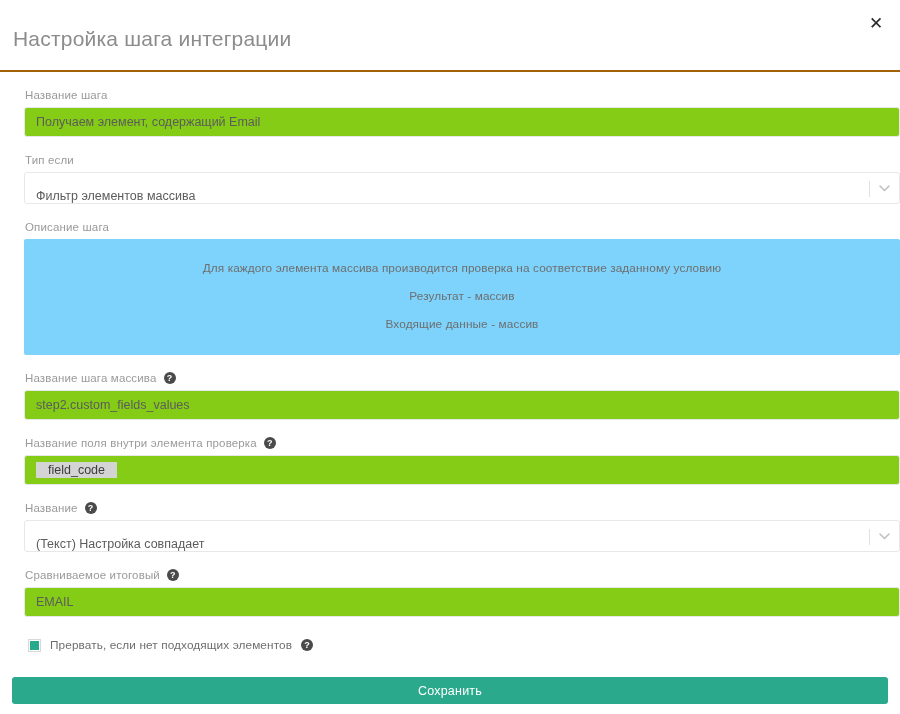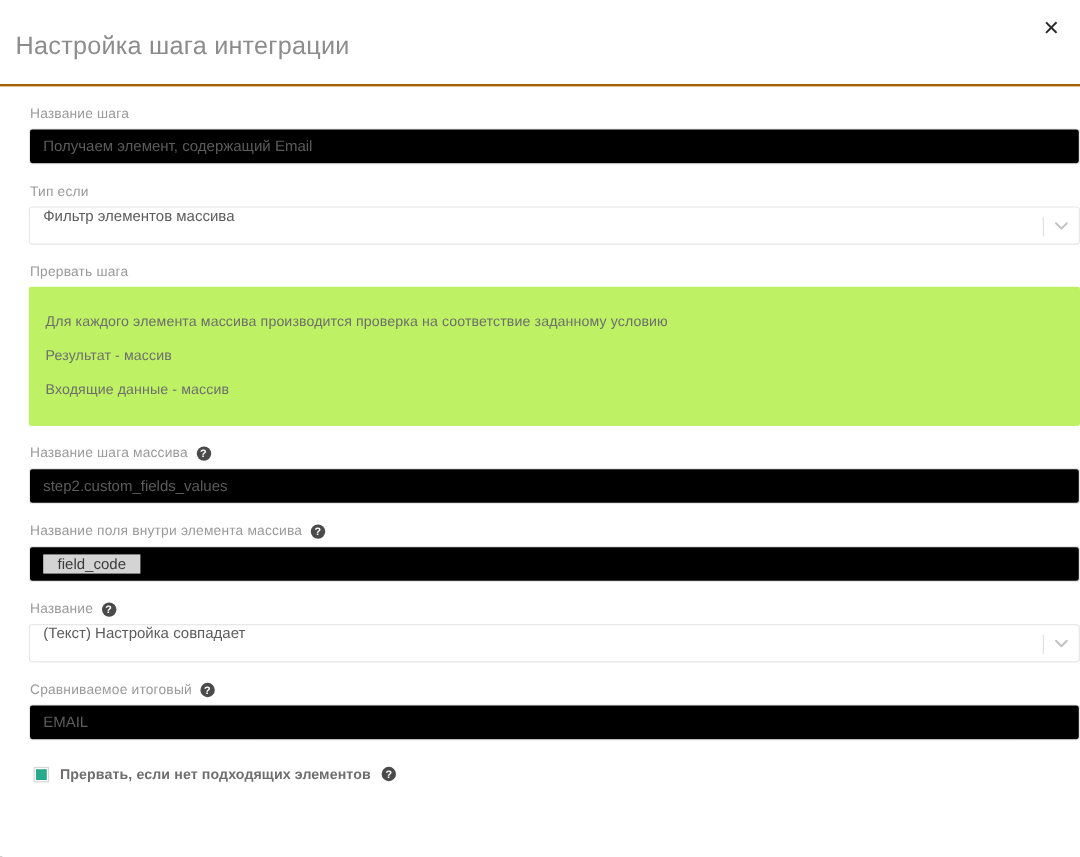--- a/index.html
+++ b/index.html
@@ -92,21 +92,21 @@
     font-weight: bold;
     cursor: pointer;
     flex: none;
   }
 
   .text-input {
     width: 876px;
     height: 30px;
     border: 1px solid #e8e8e8;
     border-radius: 3px;
-    background: #000000;
+    background: #84cc16;
     font-size: 12.5px;
     color: #5c5c5c;
     padding: 0 11px;
     display: flex;
     align-items: center;
     font-family: "Liberation Sans", "DejaVu Sans", sans-serif;
     cursor: text;
     white-space: nowrap;
     overflow: hidden;
   }
@@ -121,23 +121,23 @@
 
   .select-input {
     position: relative;
     width: 876px;
     height: 32px;
     border: 1px solid #e8e8e8;
     border-radius: 3px;
     background: #fff;
     font-size: 12.5px;
     color: #5c5c5c;
-    padding: 0 40px 12px 11px;
-    display: flex;
-    align-items: flex-start;
+    padding: 0 40px 0 11px;
+    display: flex;
+    align-items: flex-end;
     cursor: pointer;
     white-space: nowrap;
     overflow: hidden;
   }
   .select-sep {
     position: absolute;
     right: 29px;
     top: 8px;
     width: 1px;
     height: 16px;
@@ -149,23 +149,24 @@
     top: 0;
     height: 100%;
     display: flex;
     align-items: center;
     color: #c0c0c0;
   }
 
   
   .desc-box {
     width: 876px;
-    background: #bef264;
+    background: #7dd3fc;
     border-radius: 2px;
     padding: 15px 14px 17px 14px;
+    text-align: center;
   }
   .desc-line {
     font-size: 11.8px;
     color: #6e6e6e;
     line-height: 1.2;
     padding: 7px 0;
     letter-spacing: .1px;
   }
 
   
@@ -187,21 +188,20 @@
   }
   .checkbox .tick {
     width: 9px; height: 9px;
     background: #27a98b;
   }
   .checkbox-label {
     font-size: 11.8px;
     color: #6e6e6e;
     letter-spacing: .1px;
     white-space: nowrap;
-    font-weight: bold;
   }
 
   
   .save-btn {
     position: absolute;
     left: 12px;
     top: 677px;
     width: 876px;
     height: 27px;
     background: #2aa98c;
@@ -245,40 +245,40 @@
         <span class="select-arrow">
           <svg width="11" height="7" viewBox="0 0 11 7" aria-hidden="true">
             <path d="M1 1 L5.5 5.5 L10 1" fill="none" stroke="#c2c2c2" stroke-width="1.6" stroke-linecap="round" stroke-linejoin="round"></path>
           </svg>
         </span>
       </div>
     </div>
 
     <div class="field">
       <div class="field-label">
-        <span>Прервать шага</span>
+        <span>Описание шага</span>
       </div>
       <div class="desc-box">
         <div class="desc-line">Для каждого элемента массива производится проверка на соответствие заданному условию</div>
         <div class="desc-line">Результат - массив</div>
         <div class="desc-line">Входящие данные - массив</div>
       </div>
     </div>
 
     <div class="field">
       <div class="field-label">
         <span>Название шага массива</span>
         <span class="help-icon">?</span>
       </div>
       <div class="text-input" placeholder="Название поля массива">step2.custom_fields_values</div>
     </div>
 
     <div class="field">
       <div class="field-label">
-        <span>Название поля внутри элемента массива</span>
+        <span>Название поля внутри элемента проверка</span>
         <span class="help-icon">?</span>
       </div>
       <div class="text-input mono" placeholder="Название поля внутри элемента массива">
         <span class="selected-text">field_code</span>
       </div>
     </div>
 
     <div class="field">
       <div class="field-label">
         <span>Название</span>
@@ -306,14 +306,15 @@
     <div class="checkbox-row">
       <span class="checkbox">
         <span class="tick"></span>
       </span>
       <span class="checkbox-label">Прервать, если нет подходящих элементов</span>
       <span class="help-icon">?</span>
     </div>
 
   </div>
 
+  <button class="save-btn">Сохранить</button>
 
 </div>
 
 </body></html>

